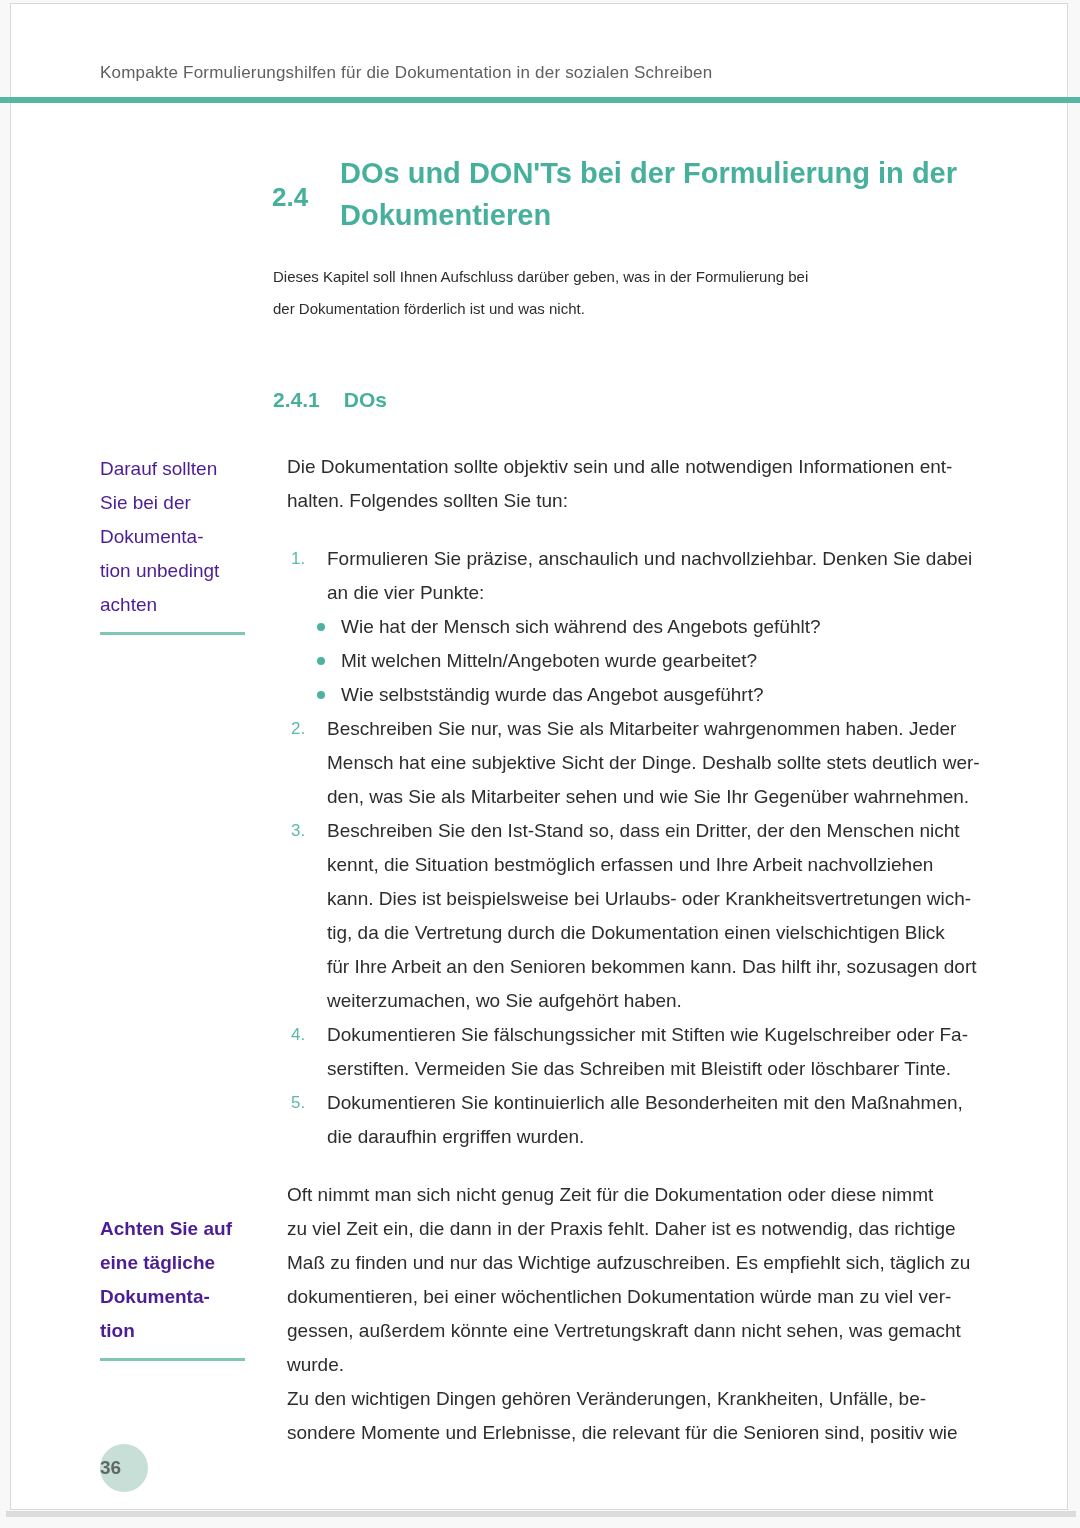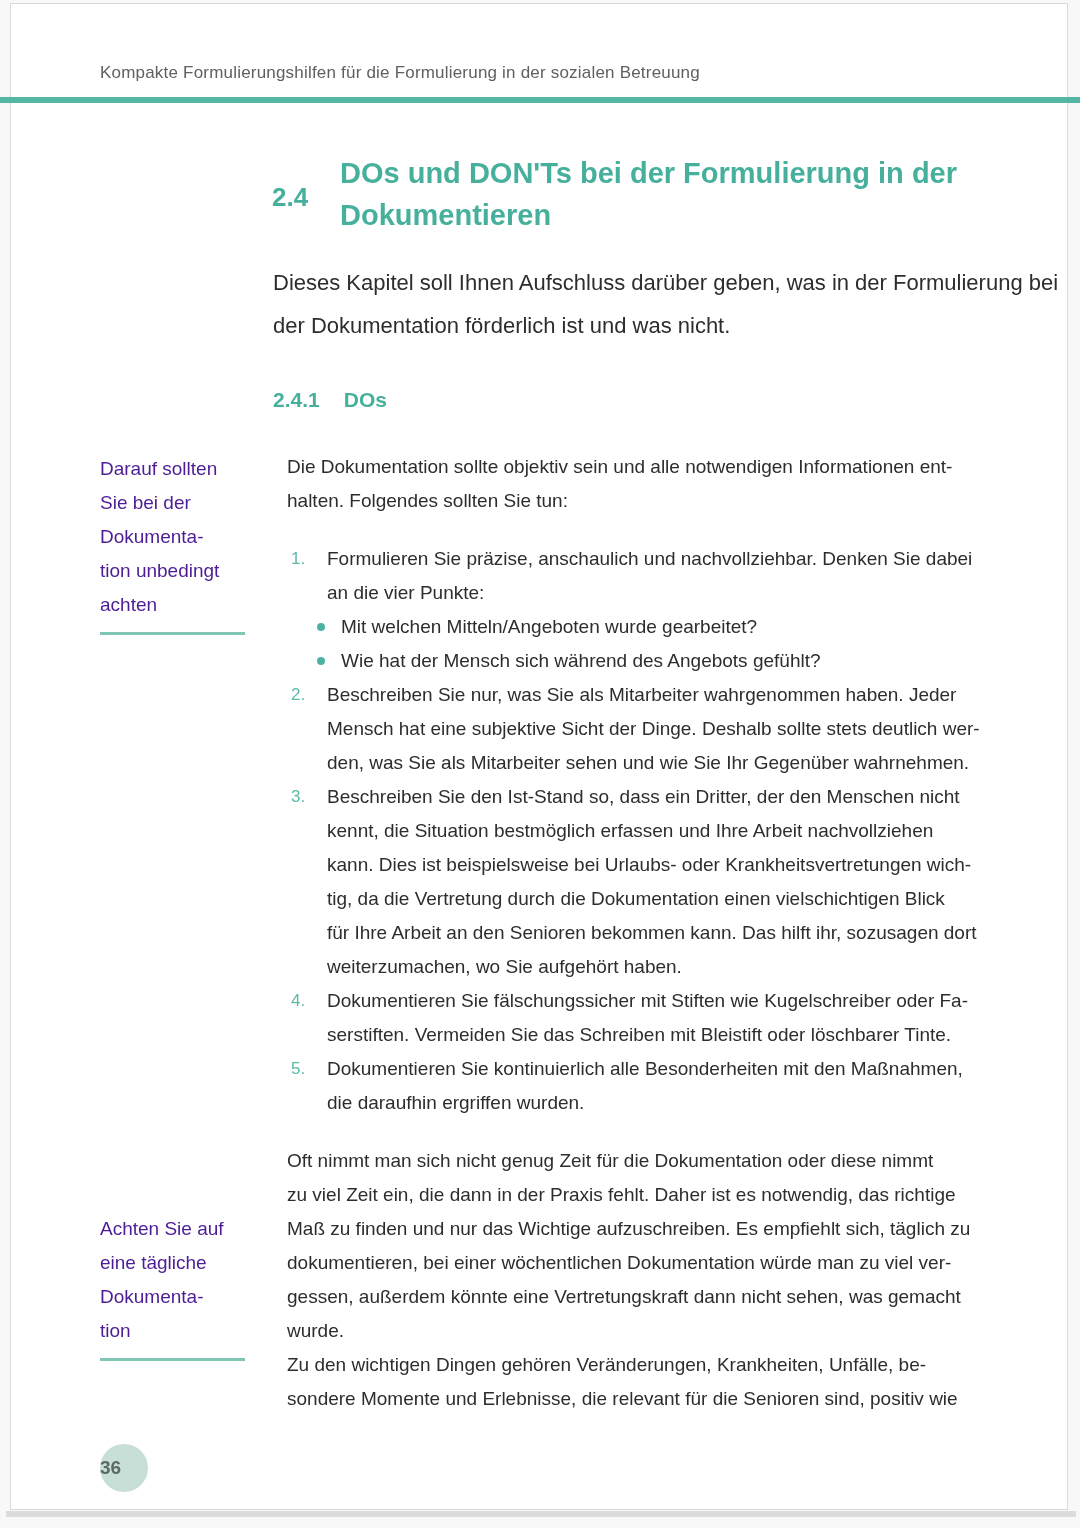--- a/index.html
+++ b/index.html
@@ -34,21 +34,21 @@
   }
   .section-heading {
     position:absolute; left:272px; top:152px;
     color:#47b09c; font-weight:bold;
     display:flex; align-items:center;
   }
   .section-num { font-size:26px; width:68px; padding-top:6px; flex:none; }
   .section-title { font-size:29px; line-height:42px; white-space:pre; }
   .intro {
     position:absolute; left:273px; top:261px; width:737px;
-    font-size:22px; line-height:43px; white-space:pre;
+    font-size:15px; line-height:32px; white-space:pre;
   }
   .subsection {
     position:absolute; left:273px; top:388px;
     color:#47b09c; font-weight:bold; font-size:21px;
     display:flex;
   }
   .subsection .sub-num { margin-right:24px; }
   .flow {
     position:absolute; left:273px; top:450px; width:737px;
     font-size:19px; line-height:34px;margin-left:14px;
@@ -65,36 +65,36 @@
   .bullet-txt { flex:1; white-space:pre; }
   .paras { margin-top:24px; }
   .paras p { margin:0; white-space:pre; }
   .margin-note {
     position:absolute; left:100px; width:175px;
     color:#4c1d95; font-size:19px; line-height:34px;
   }
   .mn-text { white-space:pre; }
   .mn-rule { width:145px; height:3px; background:#7fc6b6; margin-top:10px; }
   .mn1 { top:452px; }
-  .mn2 { top:1212px; }
+  .mn2 { top:1212px;font-weight:bold; }
   .page-badge {
     position:absolute; left:100px; top:1444px;
     width:48px; height:48px; border-radius:50%;
     background:#c8dfd7;
     display:flex; align-items:center; 
     font-size:19px; font-weight:bold; color:#5d6965;
   }
 </style>
 </head>
 <body>
 
 <div class="sheet"></div>
 <div class="bottom-strip"></div>
 
-<div class="running-head">Kompakte Formulierungshilfen für die Formulierung in der sozialen Betreuung</div>
+<div class="running-head">Kompakte Formulierungshilfen für die Dokumentation in der sozialen Schreiben</div>
 <div class="header-rule"></div>
 
 <div class="section-heading">
   <span class="section-num">2.4</span>
   <span class="section-title">DOs und DON'Ts bei der Formulierung in der
 Dokumentieren</span>
 </div>
 
 <div class="intro">Dieses Kapitel soll Ihnen Aufschluss darüber geben, was in der Formulierung bei
 der Dokumentation förderlich ist und was nicht.</div>
@@ -126,25 +126,29 @@
 halten. Folgendes sollten Sie tun:</p>
 
   <div class="li">
     <span class="li-num">1.</span>
     <div class="li-txt">Formulieren Sie präzise, anschaulich und nachvollziehbar. Denken Sie dabei
 an die vier Punkte:</div>
   </div>
 
   <div class="bullet">
     <span class="bullet-dot"></span>
+    <div class="bullet-txt">Wie hat der Mensch sich während des Angebots gefühlt?</div>
+  </div>
+  <div class="bullet">
+    <span class="bullet-dot"></span>
     <div class="bullet-txt">Mit welchen Mitteln/Angeboten wurde gearbeitet?</div>
   </div>
   <div class="bullet">
     <span class="bullet-dot"></span>
-    <div class="bullet-txt">Wie hat der Mensch sich während des Angebots gefühlt?</div>
+    <div class="bullet-txt">Wie selbstständig wurde das Angebot ausgeführt?</div>
   </div>
 
   <div class="li">
     <span class="li-num">2.</span>
     <div class="li-txt">Beschreiben Sie nur, was Sie als Mitarbeiter wahrgenommen haben. Jeder
 Mensch hat eine subjektive Sicht der Dinge. Deshalb sollte stets deutlich wer-
 den, was Sie als Mitarbeiter sehen und wie Sie Ihr Gegenüber wahrnehmen.</div>
   </div>
   <div class="li">
     <span class="li-num">3.</span>

